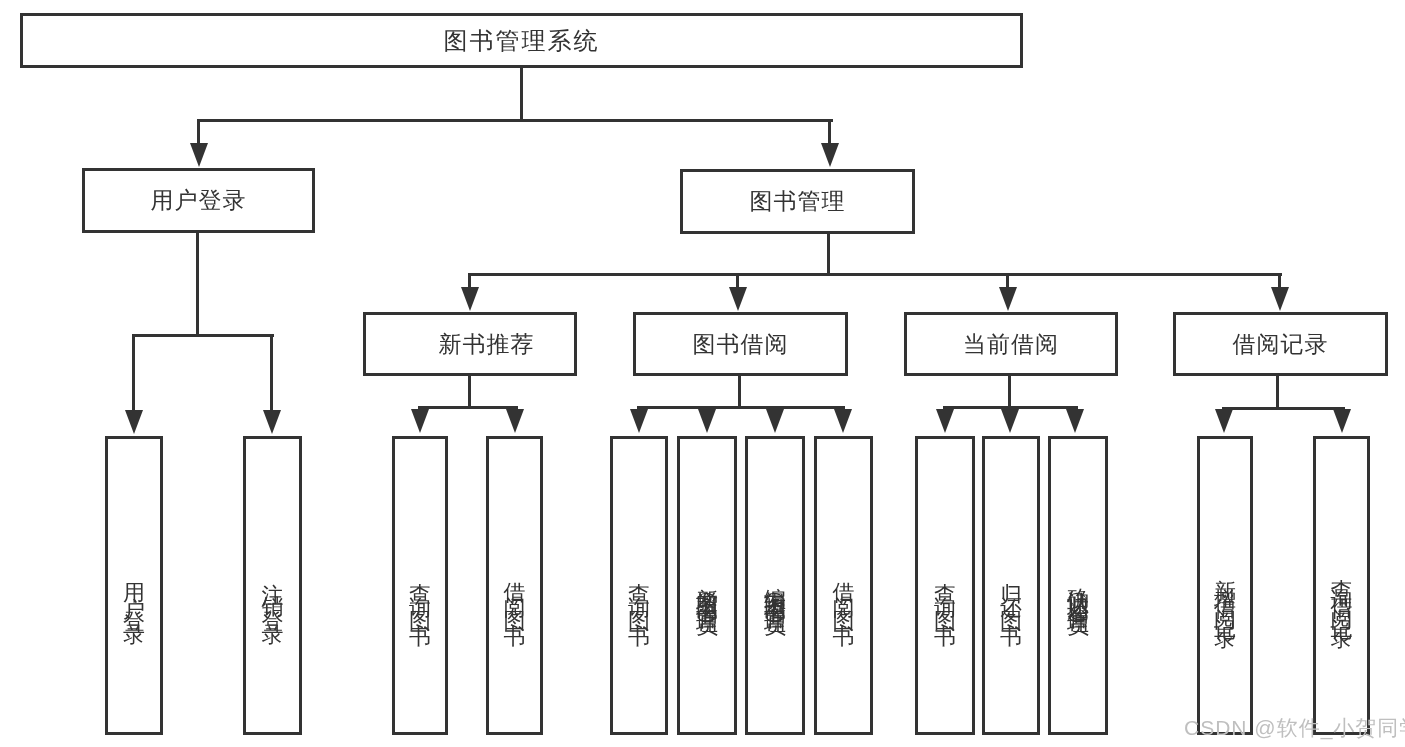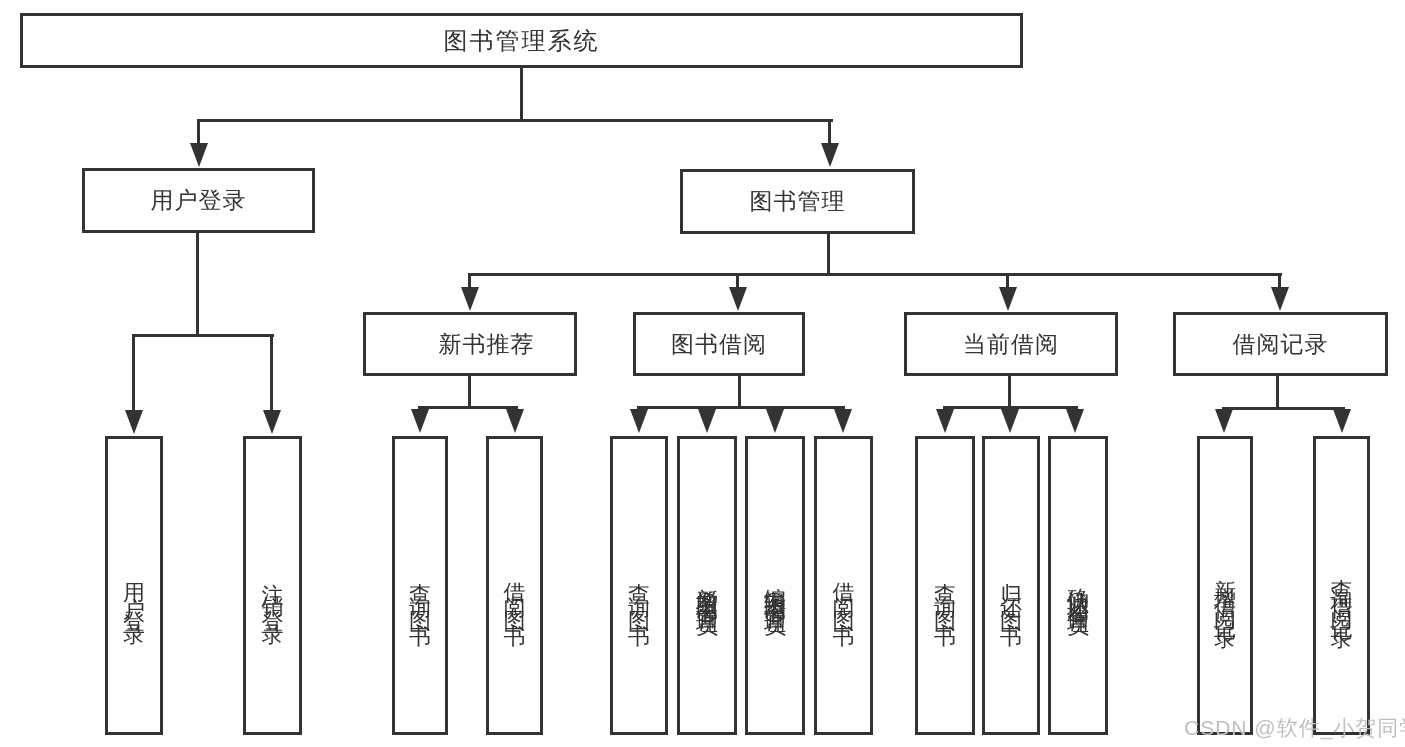--- a/index.html
+++ b/index.html
@@ -100,21 +100,21 @@
   <div class="vline" style="left:736px; top:273px; height:16px;"></div>
   <div class="arrow" style="left:729px; top:287px;"></div>
   <div class="vline" style="left:1006px; top:273px; height:16px;"></div>
   <div class="arrow" style="left:999px; top:287px;"></div>
   <div class="vline" style="left:1278px; top:273px; height:16px;"></div>
   <div class="arrow" style="left:1271px; top:287px;"></div>
 
   <div class="box" style="left:363px; top:312px; width:214px; height:64px;padding-left:33px;">
     <span class="h-label">新书推荐</span>
   </div>
-  <div class="box" style="left:633px; top:312px; width:172px; height:64px;">
+  <div class="box" style="left:633px; top:312px; width:215px; height:64px;">
     <span class="h-label">图书借阅</span>
   </div>
   <div class="box" style="left:904px; top:312px; width:214px; height:64px;">
     <span class="h-label">当前借阅</span>
   </div>
   <div class="box" style="left:1173px; top:312px; width:215px; height:64px;">
     <span class="h-label">借阅记录</span>
   </div>
 
   <div class="vline" style="left:468px; top:375px; height:33px;"></div>

